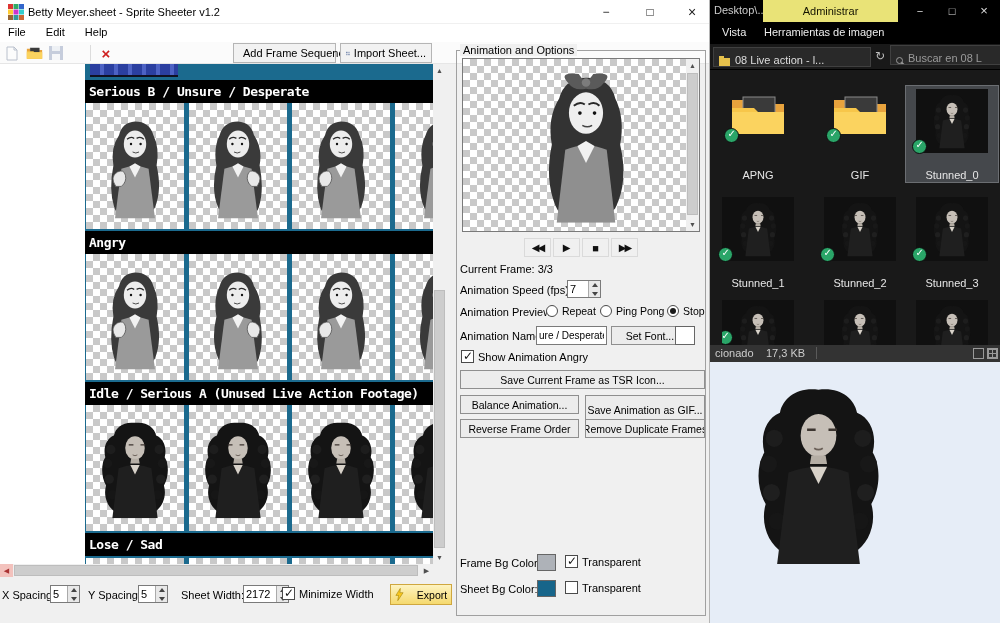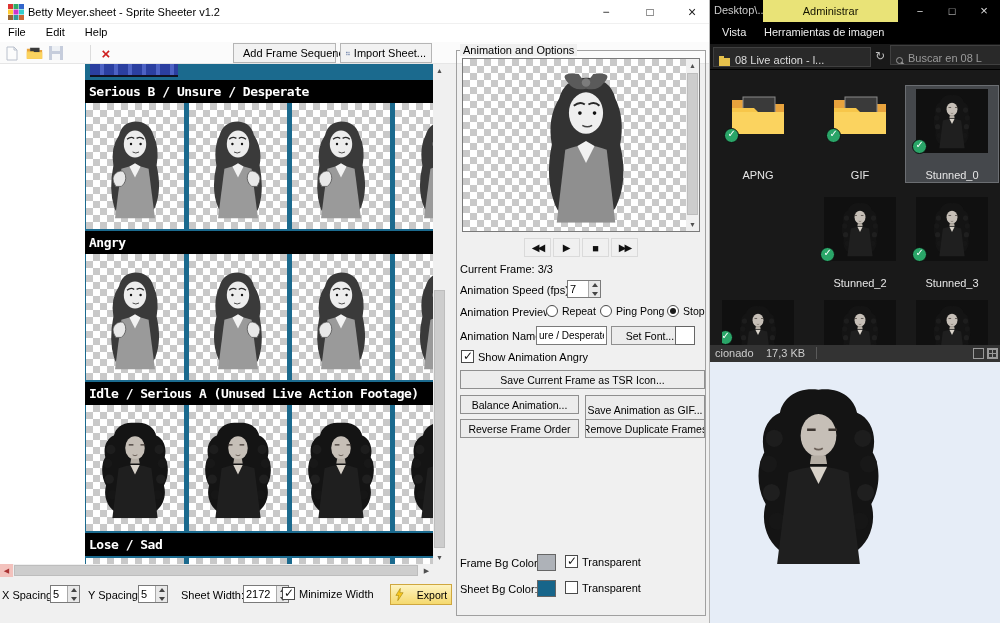--- a/index.html
+++ b/index.html
@@ -457,20 +457,29 @@
       <div class="file-item selected" style="left:196px;top:16px">
         <div class="thumb" style="left:10px;top:3px;width:72px;height:64px">
           <svg style="position:absolute;left:12px;top:3px" width="48" height="58" viewBox="0 0 110 126">
               <use href="#fig-photo"></use>
             </svg>
         </div>
         <span class="check-badge" style="left:6px;top:53px"></span>
         <span class="file-label">Stunned_0</span>
       </div>
 
+      <div class="file-item" style="left:2px;top:124px">
+        <div class="thumb" style="left:10px;top:3px;width:72px;height:64px">
+          <svg style="position:absolute;left:12px;top:3px" width="48" height="58" viewBox="0 0 110 126">
+              <use href="#fig-photo"></use>
+            </svg>
+        </div>
+        <span class="check-badge" style="left:6px;top:53px"></span>
+        <span class="file-label">Stunned_1</span>
+      </div>
       <div class="file-item" style="left:104px;top:124px">
         <div class="thumb" style="left:10px;top:3px;width:72px;height:64px">
           <svg style="position:absolute;left:12px;top:3px;transform:scaleX(-1)" width="48" height="58" viewBox="0 0 110 126">
               <use href="#fig-photo"></use>
             </svg>
         </div>
         <span class="check-badge" style="left:6px;top:53px"></span>
         <span class="file-label">Stunned_2</span>
       </div>
       <div class="file-item" style="left:196px;top:124px">

